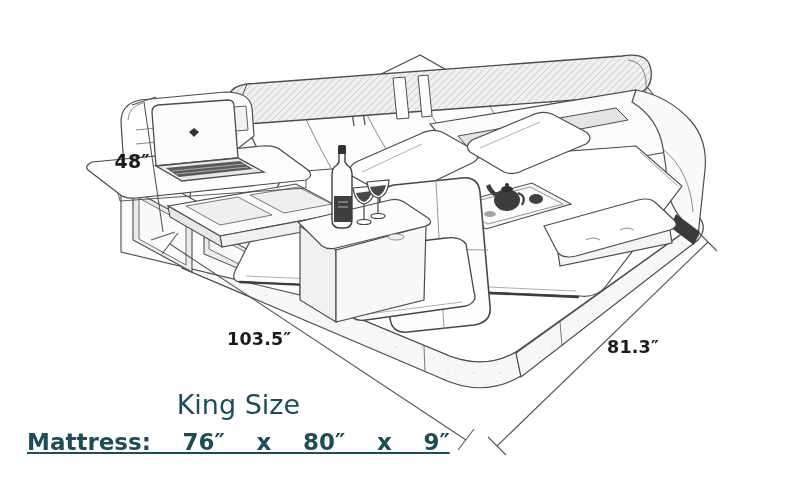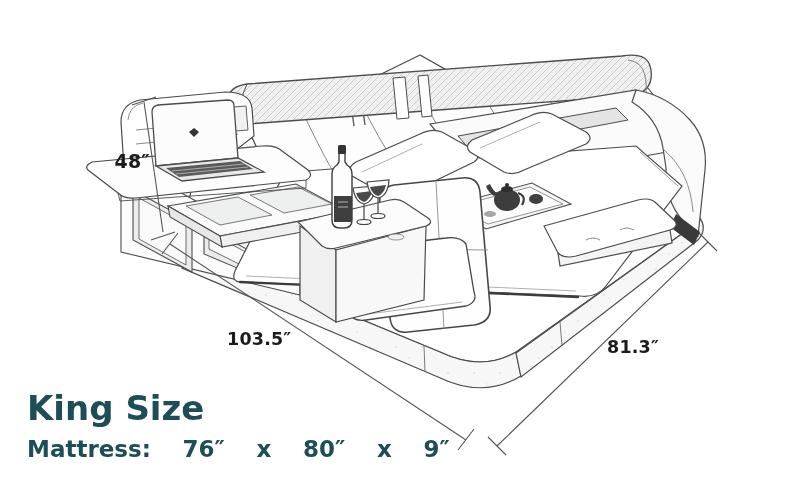--- a/index.html
+++ b/index.html
@@ -9,22 +9,22 @@
   }
   .sketch{position:absolute;left:0;top:0;}
   .dim-label{
     position:absolute;color:#1b1b1b;font-size:17.5px;font-weight:600;
     letter-spacing:0.2px;white-space:nowrap;
   }
   #dim-height{left:106px;top:150px;width:44px;text-align:right;font-size:19px;}
   #dim-width{left:227px;top:329px;}
   #dim-depth{left:607px;top:337px;}
   .caption{position:absolute;left:27px;top:390px;color:#1d4e57;}
-  .caption .title{font-size:34px;font-weight:700;line-height:1.1;}
-  .caption .spec{font-size:23px;font-weight:700;margin-top:9px;word-spacing:0.34em;white-space:pre;}
+  .caption .title{font-size:27px;font-weight:400;line-height:1.1;text-align:center;}
+  .caption .spec{font-size:23px;font-weight:700;margin-top:9px;word-spacing:0.34em;white-space:pre;text-decoration:underline;}
 </style>
 </head>
 <body>
 
 <div class="stage">
 
   <svg class="sketch" width="800" height="500" viewBox="0 0 800 500">
     <defs>
       <pattern id="tex" width="7" height="7" patternUnits="userSpaceOnUse">
         <rect width="7" height="7" fill="#f0f0f0"></rect>

